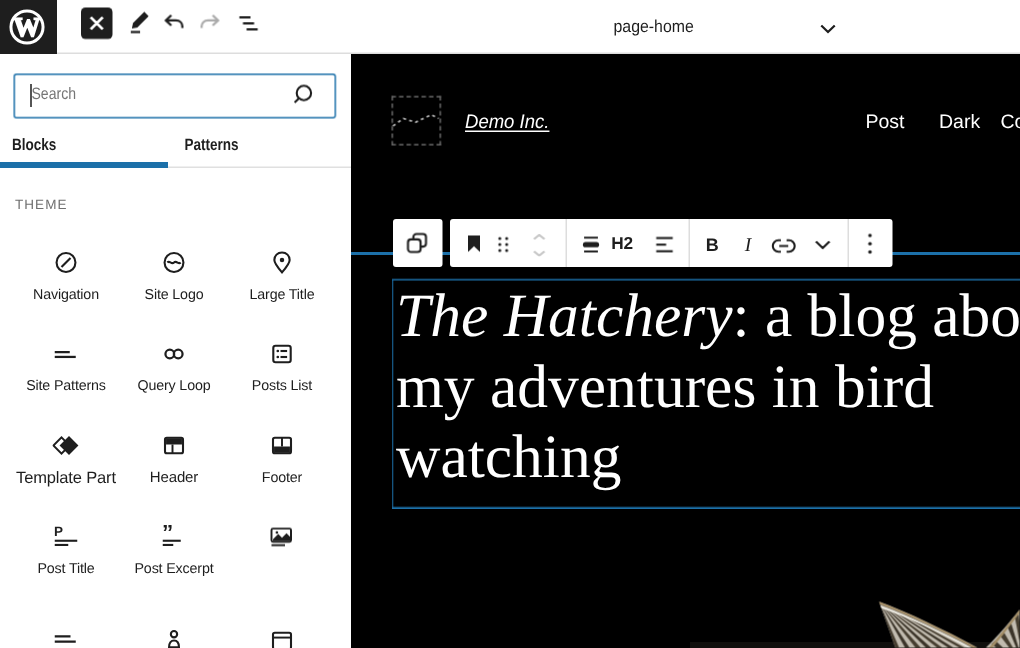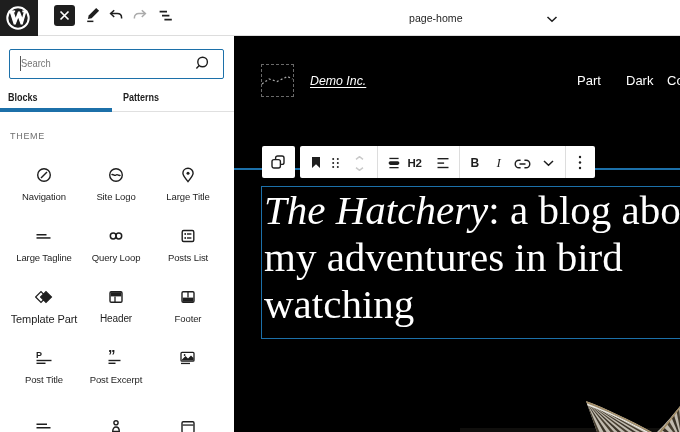--- a/index.html
+++ b/index.html
@@ -95,21 +95,21 @@
         </div>
     <div style="font-size:9.5px;color:#1e1e1e;line-height:12.5px;margin-top:7px;letter-spacing:-0.1px;">Large Title</div>
   </div>
   <div class="abs" style="left:8px;top:227px;width:72px;height:58px;text-align:center;">
     <div style="display:flex;justify-content:center;height:18px;align-items:center;">
           <svg width="16" height="16" viewBox="0 0 16 16">
             <rect x="0.5" y="6" width="10" height="1.5" fill="#1e1e1e"></rect>
             <rect x="0.5" y="9.2" width="14" height="1.5" fill="#1e1e1e"></rect>
           </svg>
         </div>
-    <div style="font-size:9.5px;color:#1e1e1e;line-height:12.5px;margin-top:7px;letter-spacing:-0.1px;">Large Tagline</div>
+    <div style="font-size:9.5px;color:#1e1e1e;line-height:12.5px;margin-top:7px;letter-spacing:-0.1px;">Site Patterns</div>
   </div>
   <div class="abs" style="left:80px;top:227px;width:72px;height:58px;text-align:center;">
     <div style="display:flex;justify-content:center;height:18px;align-items:center;">
           <svg width="16" height="16" viewBox="0 0 16 16">
             <circle cx="5.2" cy="8" r="2.9" fill="none" stroke="#1e1e1e" stroke-width="1.5"></circle>
             <circle cx="10.8" cy="8" r="2.9" fill="none" stroke="#1e1e1e" stroke-width="1.5"></circle>
           </svg>
         </div>
     <div style="font-size:9.5px;color:#1e1e1e;line-height:12.5px;margin-top:7px;letter-spacing:-0.1px;">Query Loop</div>
   </div>
@@ -215,21 +215,21 @@
 
   <div class="abs" style="left:234px;top:36px;width:446px;height:396px;background:#000;"></div>
 
   <div class="abs" style="left:261px;top:63.5px;width:33px;height:33px;border:1px dashed #696969;"></div>
   <svg class="abs" style="left:261px;top:63.5px" width="33" height="33" viewBox="0 0 33 33">
     <path d="M1 20 L8 15 L16 17.5 L26.5 12.5 L31.5 15" fill="none" stroke="#aaa" stroke-width="1.2" stroke-dasharray="2 2.2"></path>
   </svg>
 
   <div class="abs" style="left:310px;top:72.5px;font-size:13px;font-style:italic;font-weight:500;color:#fff;text-decoration:underline;text-decoration-thickness:1px;text-underline-offset:2px;transform:scaleX(0.95);transform-origin:0 0;">Demo Inc.</div>
 
-  <div class="abs" style="left:577px;top:72.5px;font-size:13px;color:#fff;">Part</div>
+  <div class="abs" style="left:577px;top:72.5px;font-size:13px;color:#fff;">Post</div>
   <div class="abs" style="left:626px;top:72.5px;font-size:13px;color:#fff;">Dark</div>
   <div class="abs" style="left:667px;top:72.5px;font-size:13px;color:#fff;">Contact</div>
 
   <div class="abs" style="left:234px;top:168px;width:446px;height:2.2px;background:#1c70a9;"></div>
 
   <div class="abs" style="left:261px;top:185.5px;width:430px;height:153px;border:1.5px solid #1c70a9;"></div>
 
   <div class="abs" style="left:264px;top:187px;width:500px;font-family:'Liberation Serif',serif;font-size:41px;line-height:47px;color:#fff;white-space:nowrap;">
     <div><i>The Hatchery</i>: a blog about</div>
     <div>my adventures in bird</div>

